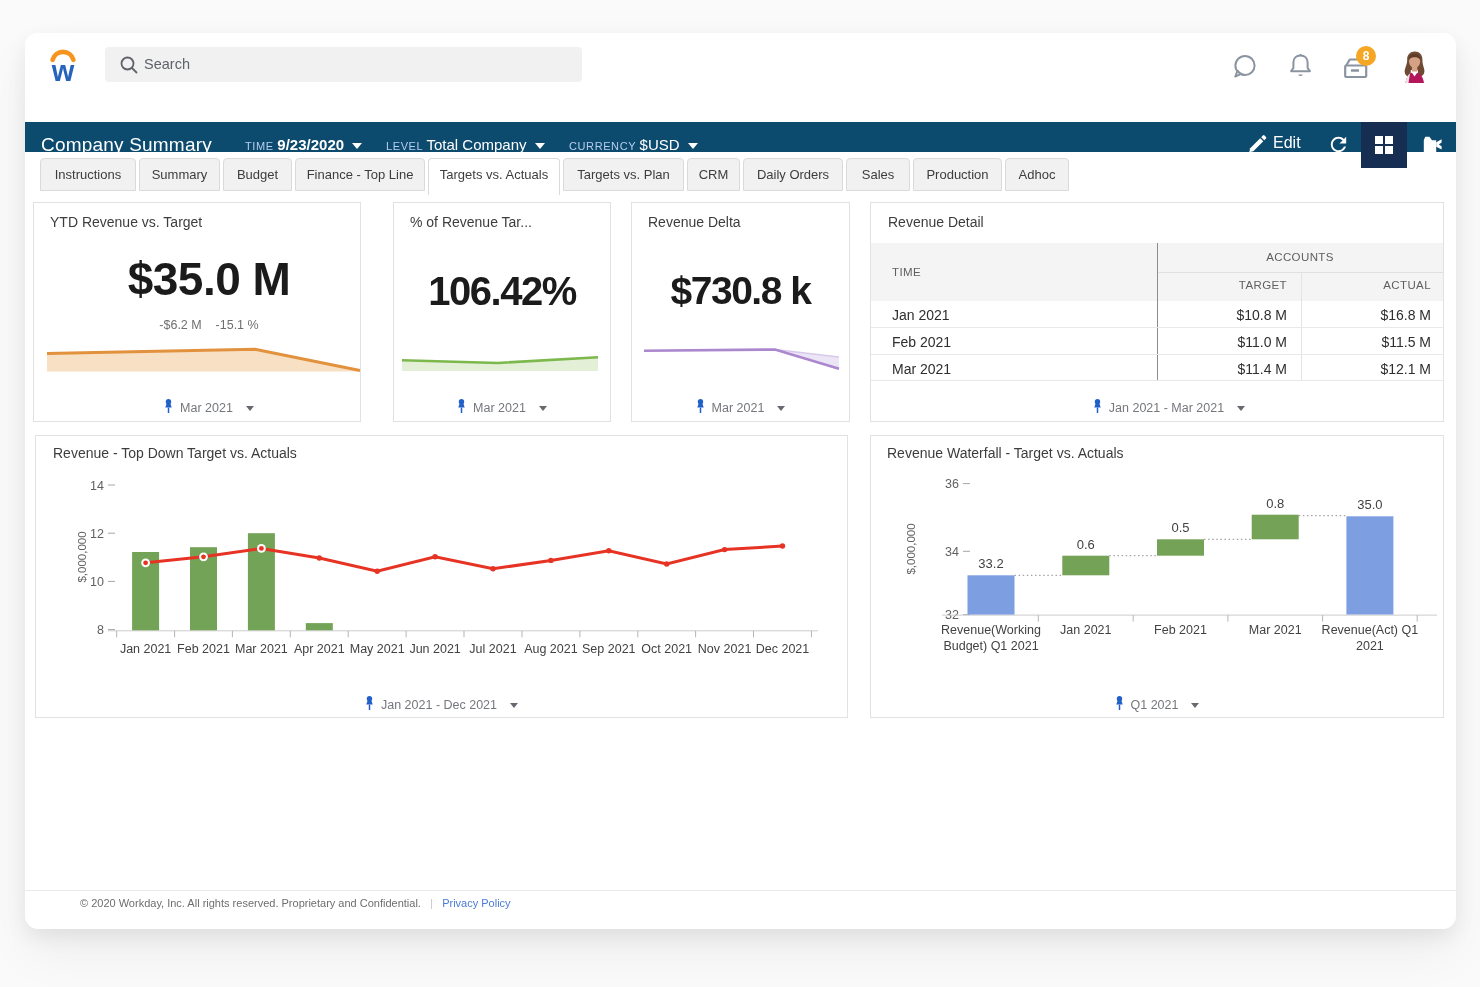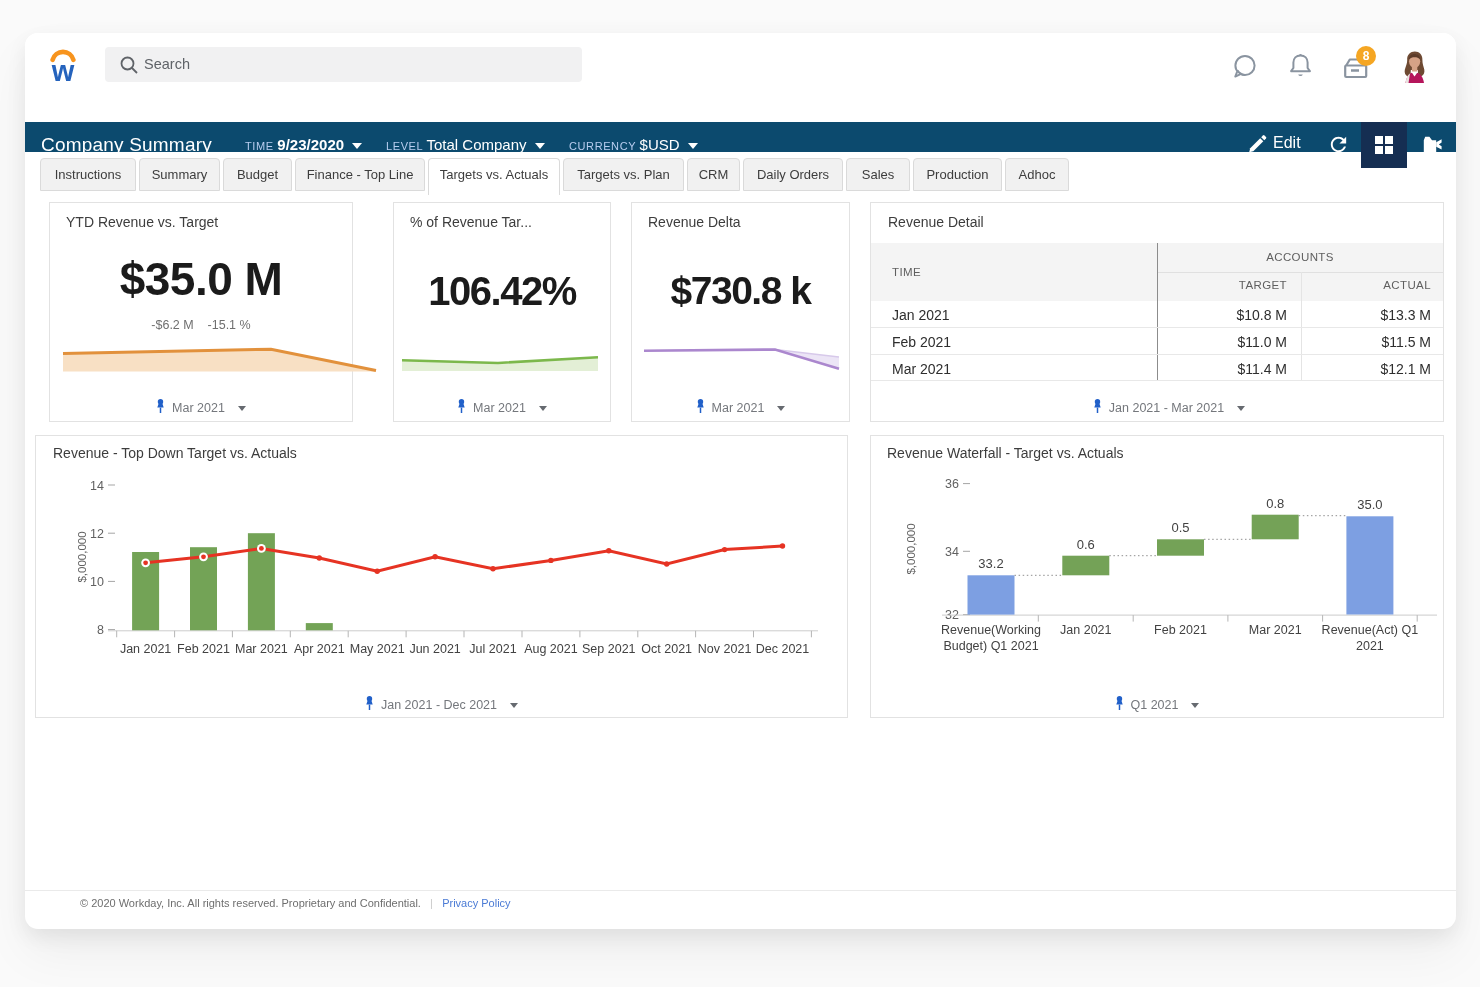--- a/index.html
+++ b/index.html
@@ -116,21 +116,21 @@
     <svg class="abs" style="left:1398px;top:14px" width="22" height="17" viewBox="0 0 22 17">
       <path d="M0.8 4.3 L2.2 0.8 H6.4 L9 4.3 H13.2 V16.2 H0.8 z" fill="#fff"></path>
       <path d="M13.2 6.2 L18.6 3.2 L18.6 6.6 L15.8 8.4 L18.6 10.2 L18.6 13.6 L13.2 10.8 z" fill="#fff"></path>
     </svg>
   </div>
 
   <div class="tabs">
     <div class="tab" style="width:96px">Instructions</div><div class="tab" style="width:81px">Summary</div><div class="tab" style="width:69px">Budget</div><div class="tab" style="width:130px">Finance - Top Line</div><div class="tab active" style="width:132px">Targets vs. Actuals</div><div class="tab" style="width:121px">Targets vs. Plan</div><div class="tab" style="width:53px">CRM</div><div class="tab" style="width:100px">Daily Orders</div><div class="tab" style="width:64px">Sales</div><div class="tab" style="width:89px">Production</div><div class="tab" style="width:64px">Adhoc</div>
   </div>
 
-  <div class="kcard" style="left:24px;width:304px;">
+  <div class="kcard" style="left:8px;width:328px;padding-left:12px;">
     <h3>YTD Revenue vs. Target</h3>
     <div class="bignum">$35.0 M</div>
     <div class="subnum">-$6.2 M&nbsp;&nbsp;&nbsp;&nbsp;-15.1 %</div>
     <svg class="abs" style="left:0;top:0" width="336" height="220" viewBox="0 0 336 220">
       <path d="M13 150.6 L221 146.2 L326 167.5 L326 168.5 L13 168.5 Z" fill="#f8e0c4"></path>
       <path d="M13 150.6 L221 146.2 L326 167.5" fill="none" stroke="#e2913c" stroke-width="3"></path>
     </svg>
     <div class="pinrow" style="top:196px;">
       <svg width="9" height="15" viewBox="0 0 9 15">
           <circle cx="4.5" cy="2.7" r="2.7" fill="#2160c9"></circle>
@@ -186,21 +186,21 @@
 
     <div class="abs" style="left:0;top:98px;width:572px;height:27px;border-bottom:1px solid #e8e8e8;"></div>
     <div class="abs" style="left:0;top:125px;width:572px;height:27px;border-bottom:1px solid #e8e8e8;"></div>
     <div class="abs" style="left:0;top:152px;width:572px;height:26px;border-bottom:1px solid #e8e8e8;"></div>
     <div class="abs" style="left:21px;top:104px;font-size:14px;color:#2e2e2e;">Jan 2021</div>
     <div class="abs" style="left:21px;top:131px;font-size:14px;color:#2e2e2e;">Feb 2021</div>
     <div class="abs" style="left:21px;top:158px;font-size:14px;color:#2e2e2e;">Mar 2021</div>
     <div class="abs" style="left:0;top:104px;width:416px;text-align:right;font-size:14px;color:#2e2e2e;">$10.8 M</div>
     <div class="abs" style="left:0;top:131px;width:416px;text-align:right;font-size:14px;color:#2e2e2e;">$11.0 M</div>
     <div class="abs" style="left:0;top:158px;width:416px;text-align:right;font-size:14px;color:#2e2e2e;">$11.4 M</div>
-    <div class="abs" style="left:0;top:104px;width:560px;text-align:right;font-size:14px;color:#2e2e2e;">$13.3 M</div>
+    <div class="abs" style="left:0;top:104px;width:560px;text-align:right;font-size:14px;color:#2e2e2e;">$16.8 M</div>
     <div class="abs" style="left:0;top:131px;width:560px;text-align:right;font-size:14px;color:#2e2e2e;">$11.5 M</div>
     <div class="abs" style="left:0;top:158px;width:560px;text-align:right;font-size:14px;color:#2e2e2e;">$12.1 M</div>
     <div class="pinrow" style="top:196px;">
       <svg width="9" height="15" viewBox="0 0 9 15">
           <circle cx="4.5" cy="2.7" r="2.7" fill="#2160c9"></circle>
           <path d="M2.7 4.3 L1.3 8.6 H7.7 L6.3 4.3 z" fill="#2160c9"></path>
           <line x1="4.5" y1="8.6" x2="4.5" y2="14" stroke="#2160c9" stroke-width="1.5"></line>
         </svg><span>Jan 2021 - Mar 2021</span><span class="caret-g"></span>
     </div>
   </div>

